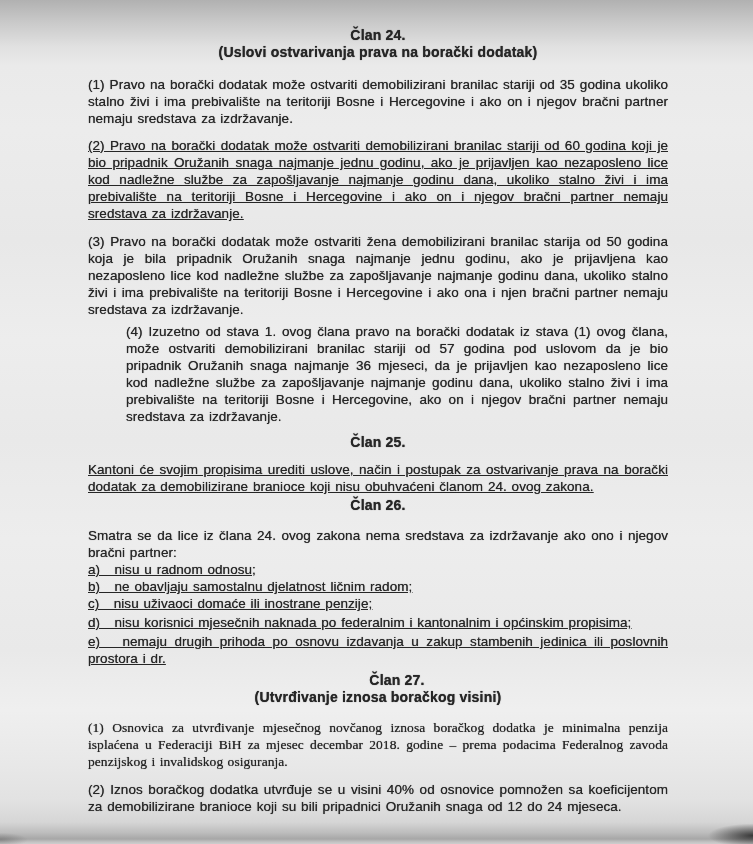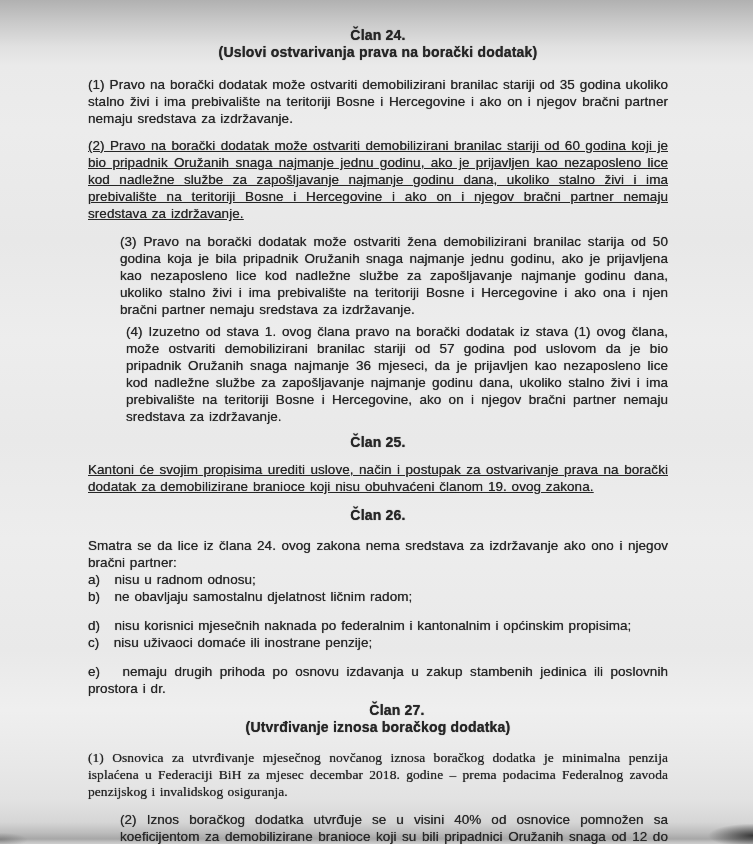--- a/index.html
+++ b/index.html
@@ -49,61 +49,62 @@
     text-shadow: 0 0 0.7px rgba(45,45,45,0.85);
   }
   .list-item {
     margin: 0;
     font-size: 13.5px;
     line-height: 17px;
     text-align: justify;
     letter-spacing: 0.05px;
     word-spacing: 1px;
     text-shadow: 0 0 0.7px rgba(45,45,45,0.85);
+    text-decoration: underline;
   }
   .mt15 { margin-top: 15px; }
   .mt13 { margin-top: 13px; font-family: Liberation Serif, serif; }
-  .mt11 { margin-top: 11px; margin-left: 32px; }
+  .mt11 { margin-top: 11px; }
   .mt10 { margin-top: 10px; text-decoration: underline; }
   .mt9  { margin-top: 9px; }
   .mt7  { margin-top: 13px; }
   .mt5  { margin-top: 5px; margin-left: 38px; }
-  .mt2  { margin-top: 12px; }
+  .mt2  { margin-top: 2px; }
 </style>
 </head>
 <body>
 
 <div class="page">
   <div class="content">
 
     <section>
       <div class="heading">Član 24.</div>
       <div class="heading">(Uslovi ostvarivanja prava na borački dodatak)</div>
       <p class="para mt15">(1) Pravo na borački dodatak može ostvariti demobilizirani branilac stariji od 35 godina ukoliko stalno živi i ima prebivalište na teritoriji Bosne i Hercegovine i ako on i njegov bračni partner nemaju sredstava za izdržavanje.</p>
       <p class="para mt10">(2) Pravo na borački dodatak može ostvariti demobilizirani branilac stariji od 60 godina koji je bio pripadnik Oružanih snaga najmanje jednu godinu, ako je prijavljen kao nezaposleno lice kod nadležne službe za zapošljavanje najmanje godinu dana, ukoliko stalno živi i ima prebivalište na teritoriji Bosne i Hercegovine i ako on i njegov bračni partner nemaju sredstava za izdržavanje.</p>
       <p class="para mt11">(3) Pravo na borački dodatak može ostvariti žena demobilizirani branilac starija od 50 godina koja je bila pripadnik Oružanih snaga najmanje jednu godinu, ako je prijavljena kao nezaposleno lice kod nadležne službe za zapošljavanje najmanje godinu dana, ukoliko stalno živi i ima prebivalište na teritoriji Bosne i Hercegovine i ako ona i njen bračni partner nemaju sredstava za izdržavanje.</p>
       <p class="para mt5">(4) Izuzetno od stava 1. ovog člana pravo na borački dodatak iz stava (1) ovog člana, može ostvariti demobilizirani branilac stariji od 57 godina pod uslovom da je bio pripadnik Oružanih snaga najmanje 36 mjeseci, da je prijavljen kao nezaposleno lice kod nadležne službe za zapošljavanje najmanje godinu dana, ukoliko stalno živi i ima prebivalište na teritoriji Bosne i Hercegovine, ako on i njegov bračni partner nemaju sredstava za izdržavanje.</p>
     </section>
 
     <section>
       <div class="heading mt9">Član 25.</div>
-      <p class="para mt10">Kantoni će svojim propisima urediti uslove, način i postupak za ostvarivanje prava na borački dodatak za demobilizirane branioce koji nisu obuhvaćeni članom 19. ovog zakona.</p>
+      <p class="para mt10">Kantoni će svojim propisima urediti uslove, način i postupak za ostvarivanje prava na borački dodatak za demobilizirane branioce koji nisu obuhvaćeni članom 24. ovog zakona.</p>
     </section>
 
     <section>
       <div class="heading mt2">Član 26.</div>
       <p class="para mt7">Smatra se da lice iz člana 24. ovog zakona nema sredstava za izdržavanje ako ono i njegov bračni partner:</p>
       <p class="list-item">a)&nbsp;&nbsp;&nbsp;nisu u radnom odnosu;</p>
       <p class="list-item">b)&nbsp;&nbsp;&nbsp;ne obavljaju samostalnu djelatnost ličnim radom;</p>
+      <p class="list-item">c)&nbsp;&nbsp;&nbsp;nisu uživaoci domaće ili inostrane penzije;</p>
       <p class="list-item mt2">d)&nbsp;&nbsp;&nbsp;nisu korisnici mjesečnih naknada po federalnim i kantonalnim i općinskim propisima;</p>
-      <p class="list-item">c)&nbsp;&nbsp;&nbsp;nisu uživaoci domaće ili inostrane penzije;</p>
       <p class="list-item mt2">e)&nbsp;&nbsp;&nbsp;nemaju drugih prihoda po osnovu izdavanja u zakup stambenih jedinica ili poslovnih prostora i dr.</p>
     </section>
 
     <section>
       <div class="heading mt5">Član 27.</div>
-      <div class="heading">(Utvrđivanje iznosa boračkog dodatka)</div>
+      <div class="heading">(Utvrđivanje iznosa boračkog visini)</div>
       <p class="para mt13">(1) Osnovica za utvrđivanje mjesečnog novčanog iznosa boračkog dodatka je minimalna penzija isplaćena u Federaciji BiH za mjesec decembar 2018. godine – prema podacima Federalnog zavoda penzijskog i invalidskog osiguranja.</p>
       <p class="para mt11">(2) Iznos boračkog dodatka utvrđuje se u visini 40% od osnovice pomnožen sa koeficijentom za demobilizirane branioce koji su bili pripadnici Oružanih snaga od 12 do 24 mjeseca.</p>
     </section>
 
   </div>
 </div>
 
 </body></html>

